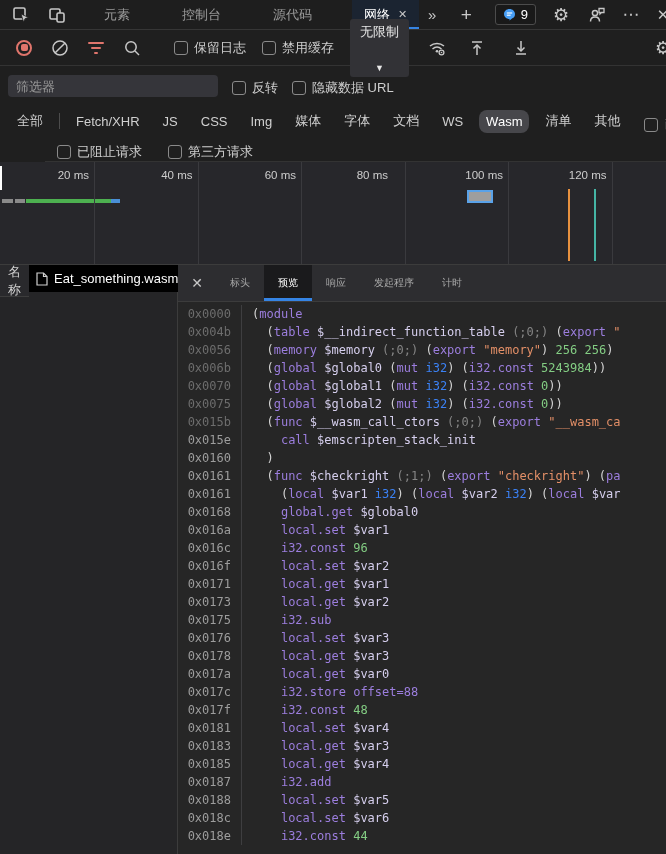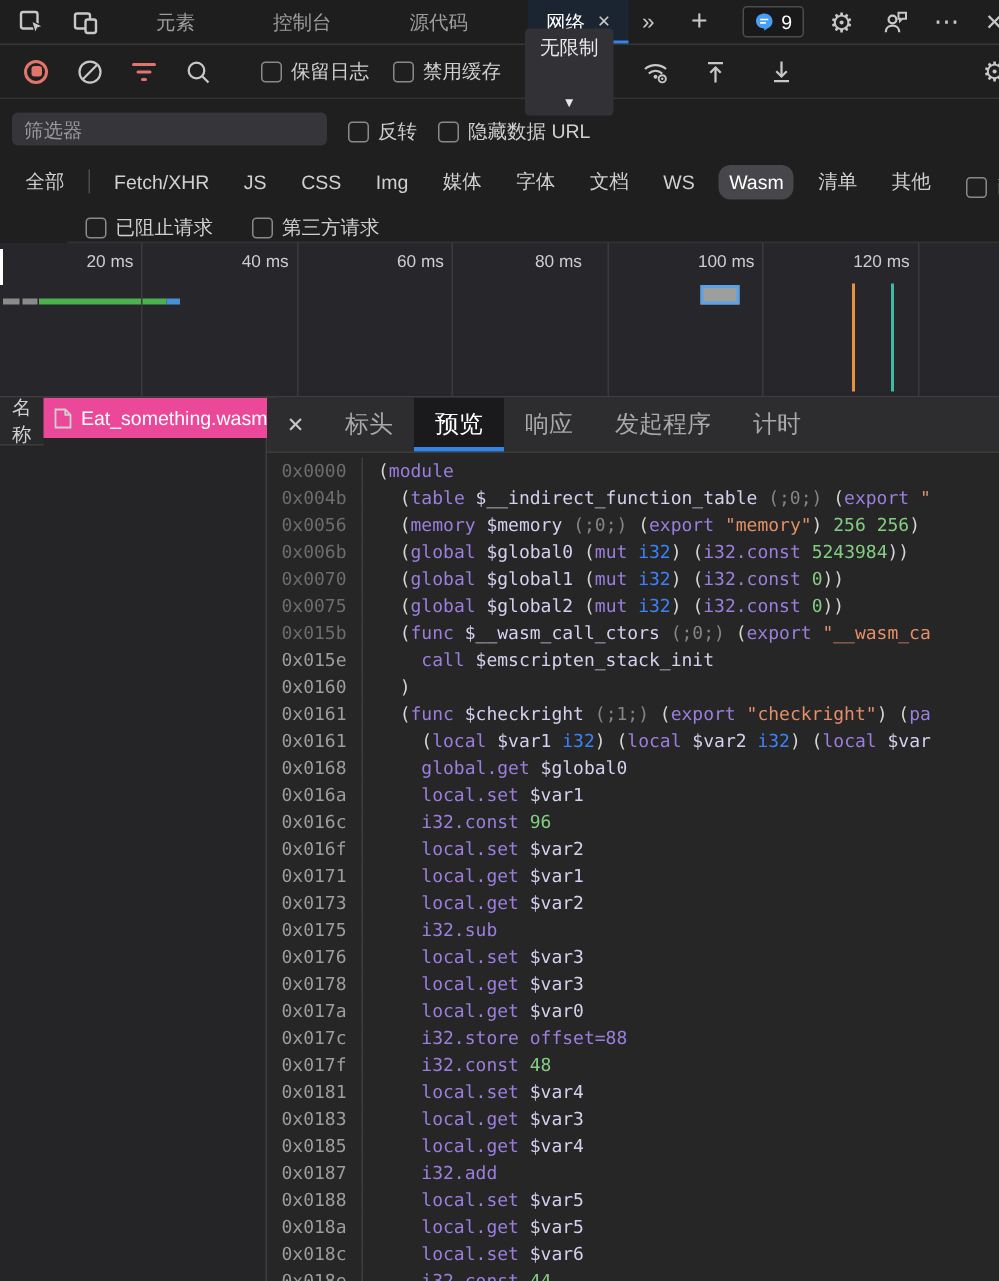--- a/index.html
+++ b/index.html
@@ -51,26 +51,26 @@
   .tick { position:absolute; top:7px; width:72px; text-align:right; font-size:11.5px; color:#cdcdcd; }
   .wbar { position:absolute; height:4px; top:37px; }
   #sel-marker { position:absolute; left:467px; top:28px; width:26px; height:13px; background:#9e9e9e; border:2px solid #5aa2e8; }
   .evline { position:absolute; top:27px; bottom:3px; width:2px; }
   #tl-left-tick { position:absolute; left:0; top:4px; width:2px; height:24px; background:#fff; }
 
   
   #bottom { display:flex; height:589px; }
   #sidepanel { width:178px; flex:none; border-right:1px solid #3c3c3c; background:#252527; display:flex; flex-direction:row; }
   #side-header { height:32px; background:#29292c; border-bottom:1px solid #3c3c3c; display:flex; align-items:center; padding:0 8px; font-size:13px; color:#d0d0d0; }
-  #file-row { height:27px; background:#ec4899; display:flex; align-items:center; gap:6px; padding:0 7px; font-size:13px; color:#fff; cursor:pointer; }
+  #file-row { height:27px; background:#000000; display:flex; align-items:center; gap:6px; padding:0 7px; font-size:13px; color:#fff; cursor:pointer; }
 
   #mainpanel { flex:1; display:flex; flex-direction:column; min-width:0; }
   #preview-tabs { height:37px; background:#2d2d30; border-bottom:1px solid #3c3c3c; display:flex; align-items:stretch; flex:none; }
   #preview-close { width:38px; display:flex; align-items:center; justify-content:center; color:#c8c8c8; font-size:14px; cursor:pointer; }
-  .ptab { display:flex; align-items:center; padding:0 14px; font-size:16px; color:#a8a8a8; cursor:pointer; }
+  .ptab { display:flex; align-items:center; padding:0 14px; font-size:10px; color:#a8a8a8; cursor:pointer; }
   .ptab.active { background:#1a1a1c; color:#fff; box-shadow:inset 0 -3px 0 #3584e4; }
 
   
   #code { flex:1; background:#262626; overflow:hidden; padding-top:3px; font-family:"DejaVu Sans Mono", monospace; font-size:12px; cursor:text; }
   .code-row { display:flex; height:18px; line-height:18px; white-space:pre; }
   .gutter { width:64px; flex:none; text-align:right; padding-right:10px; border-right:1px solid #3e3e40; }
   .gutter.dim { color:#6d6d6d; } .gutter.bright { color:#9d9d9d; }
   .src { padding-left:10px; white-space:pre; }
   .tk-p { color:#d4d4d4; } .tk-k { color:#9c7ede; } .tk-v { color:#d6cfee; }
   .tk-t { color:#3b82f6; } .tk-s { color:#e38f67; } .tk-n { color:#83cd83; } .tk-c { color:#858585; }
@@ -312,19 +312,18 @@
         <div class="code-row"><span class="gutter bright">0x0176</span><span class="src"><span class="tk-p">    </span><span class="tk-k">local.set</span><span class="tk-p"> </span><span class="tk-v">$var3</span></span></div>
         <div class="code-row"><span class="gutter bright">0x0178</span><span class="src"><span class="tk-p">    </span><span class="tk-k">local.get</span><span class="tk-p"> </span><span class="tk-v">$var3</span></span></div>
         <div class="code-row"><span class="gutter bright">0x017a</span><span class="src"><span class="tk-p">    </span><span class="tk-k">local.get</span><span class="tk-p"> </span><span class="tk-v">$var0</span></span></div>
         <div class="code-row"><span class="gutter bright">0x017c</span><span class="src"><span class="tk-p">    </span><span class="tk-k">i32.store</span><span class="tk-p"> </span><span class="tk-k">offset=88</span></span></div>
         <div class="code-row"><span class="gutter bright">0x017f</span><span class="src"><span class="tk-p">    </span><span class="tk-k">i32.const</span><span class="tk-p"> </span><span class="tk-n">48</span></span></div>
         <div class="code-row"><span class="gutter bright">0x0181</span><span class="src"><span class="tk-p">    </span><span class="tk-k">local.set</span><span class="tk-p"> </span><span class="tk-v">$var4</span></span></div>
         <div class="code-row"><span class="gutter bright">0x0183</span><span class="src"><span class="tk-p">    </span><span class="tk-k">local.get</span><span class="tk-p"> </span><span class="tk-v">$var3</span></span></div>
         <div class="code-row"><span class="gutter bright">0x0185</span><span class="src"><span class="tk-p">    </span><span class="tk-k">local.get</span><span class="tk-p"> </span><span class="tk-v">$var4</span></span></div>
         <div class="code-row"><span class="gutter bright">0x0187</span><span class="src"><span class="tk-p">    </span><span class="tk-k">i32.add</span></span></div>
         <div class="code-row"><span class="gutter bright">0x0188</span><span class="src"><span class="tk-p">    </span><span class="tk-k">local.set</span><span class="tk-p"> </span><span class="tk-v">$var5</span></span></div>
-        <div class="code-row"><span class="gutter bright">0x018a</span><span class="src"><span class="tk-p">    </span><span class="tk-k">local.get</span><span class="tk-p"> </span><span class="tk-v">$var5</span></span></div>
         <div class="code-row"><span class="gutter bright">0x018c</span><span class="src"><span class="tk-p">    </span><span class="tk-k">local.set</span><span class="tk-p"> </span><span class="tk-v">$var6</span></span></div>
         <div class="code-row"><span class="gutter bright">0x018e</span><span class="src"><span class="tk-p">    </span><span class="tk-k">i32.const</span><span class="tk-p"> </span><span class="tk-n">44</span></span></div>
       </div>
   </div>
 
 </div>
 
 </body></html>

